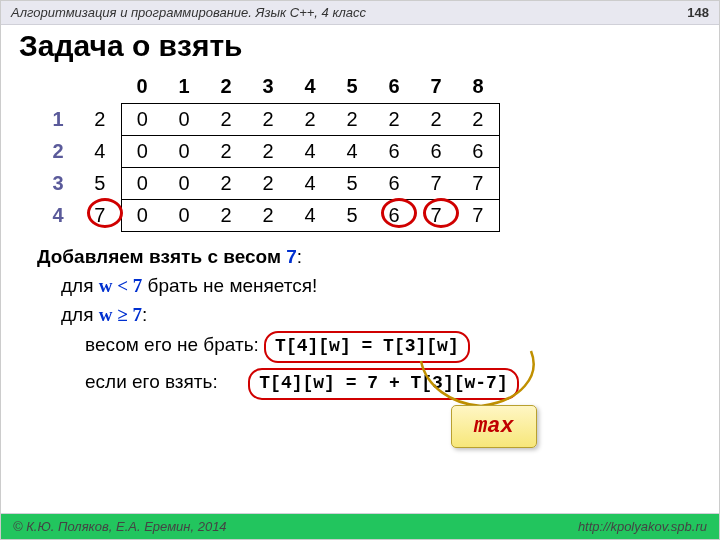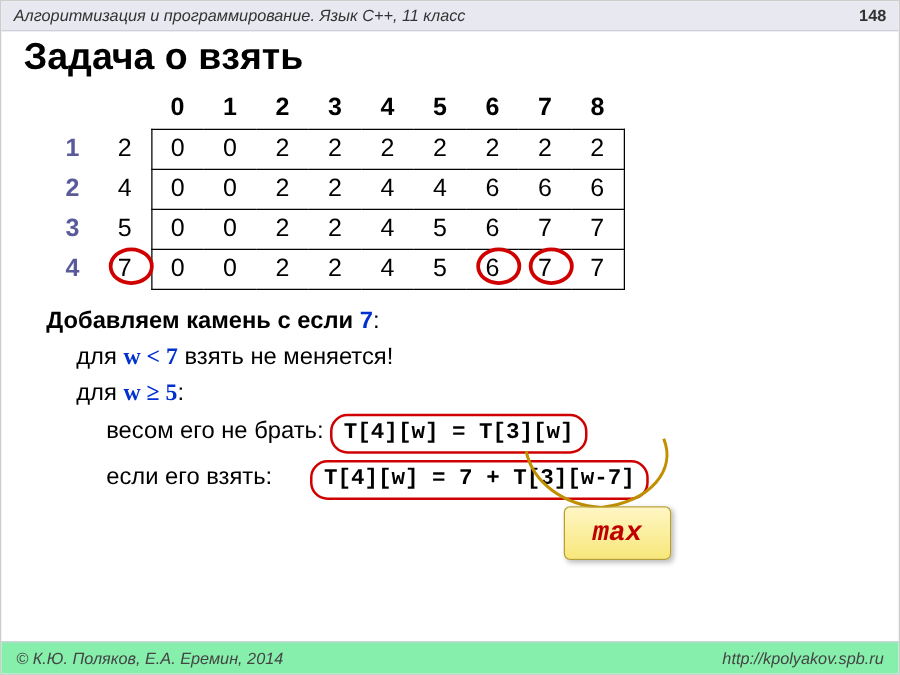--- a/index.html
+++ b/index.html
@@ -83,37 +83,37 @@
     box-shadow: 2px 2px 4px rgba(0,0,0,0.25);
     font-style: italic;
   }
   .connector {
     position: absolute;
     pointer-events: none;
   }
   .footer {
     position: absolute;
     bottom: 0; left: 0; right: 0;
-    background: #86efac;
+    background: #22c55e;
     padding: 5px 12px;
     display: flex;
     justify-content: space-between;
     font-style: italic;
     font-size: 13px;
     color: #444;
     border-top: 1px solid #d0d0d8;
   }
   .indent1 { padding-left: 24px; }
   .indent2 { padding-left: 48px; }
 </style>
 </head>
 <body>
 
 <div class="header">
-  <span>Алгоритмизация и программирование. Язык C++, 11 класс</span>
+  <span>Алгоритмизация и программирование. Язык C++, 4 класс</span>
   <span class="page-num">148</span>
 </div>
 
 <div class="title">Задача о взять</div>
 
 <div class="table-wrap">
   <table>
     <tbody>
         <tr>
       <td></td>
@@ -182,27 +182,27 @@
     </tr>
   </tbody>
     </table>
   <div class="ring" style="left:86px; top:127px; width:36px; height:30px;"></div>
   <div class="ring" style="left:380px; top:127px; width:36px; height:30px;"></div>
   <div class="ring" style="left:422px; top:127px; width:36px; height:30px;"></div>
 </div>
 
 <div class="body-text">
   <div>
-    <b><span>Добавляем камень с если </span><span class="blue">7</span></b><span>:</span>
+    <b><span>Добавляем взять с весом </span><span class="blue">7</span></b><span>:</span>
   </div>
   <div class="indent1">
-    <span>для </span><span class="mono blue">w &lt; 7</span><span> взять не меняется!</span>
+    <span>для </span><span class="mono blue">w &lt; 7</span><span> брать не меняется!</span>
   </div>
   <div class="indent1">
-    <span>для </span><span class="mono blue">w ≥ 5</span><span>:</span>
+    <span>для </span><span class="mono blue">w ≥ 7</span><span>:</span>
   </div>
   <div class="indent2">
     <span>весом его не брать: </span>
     <span class="formula">T[4][w] = T[3][w]</span>
   </div>
   <div class="indent2" style="margin-top:4px;">
     <span style="display:inline-block; width:158px;">если его взять:</span>
     <span class="formula">T[4][w] = 7 + T[3][w-7]</span>
   </div>
 </div>

